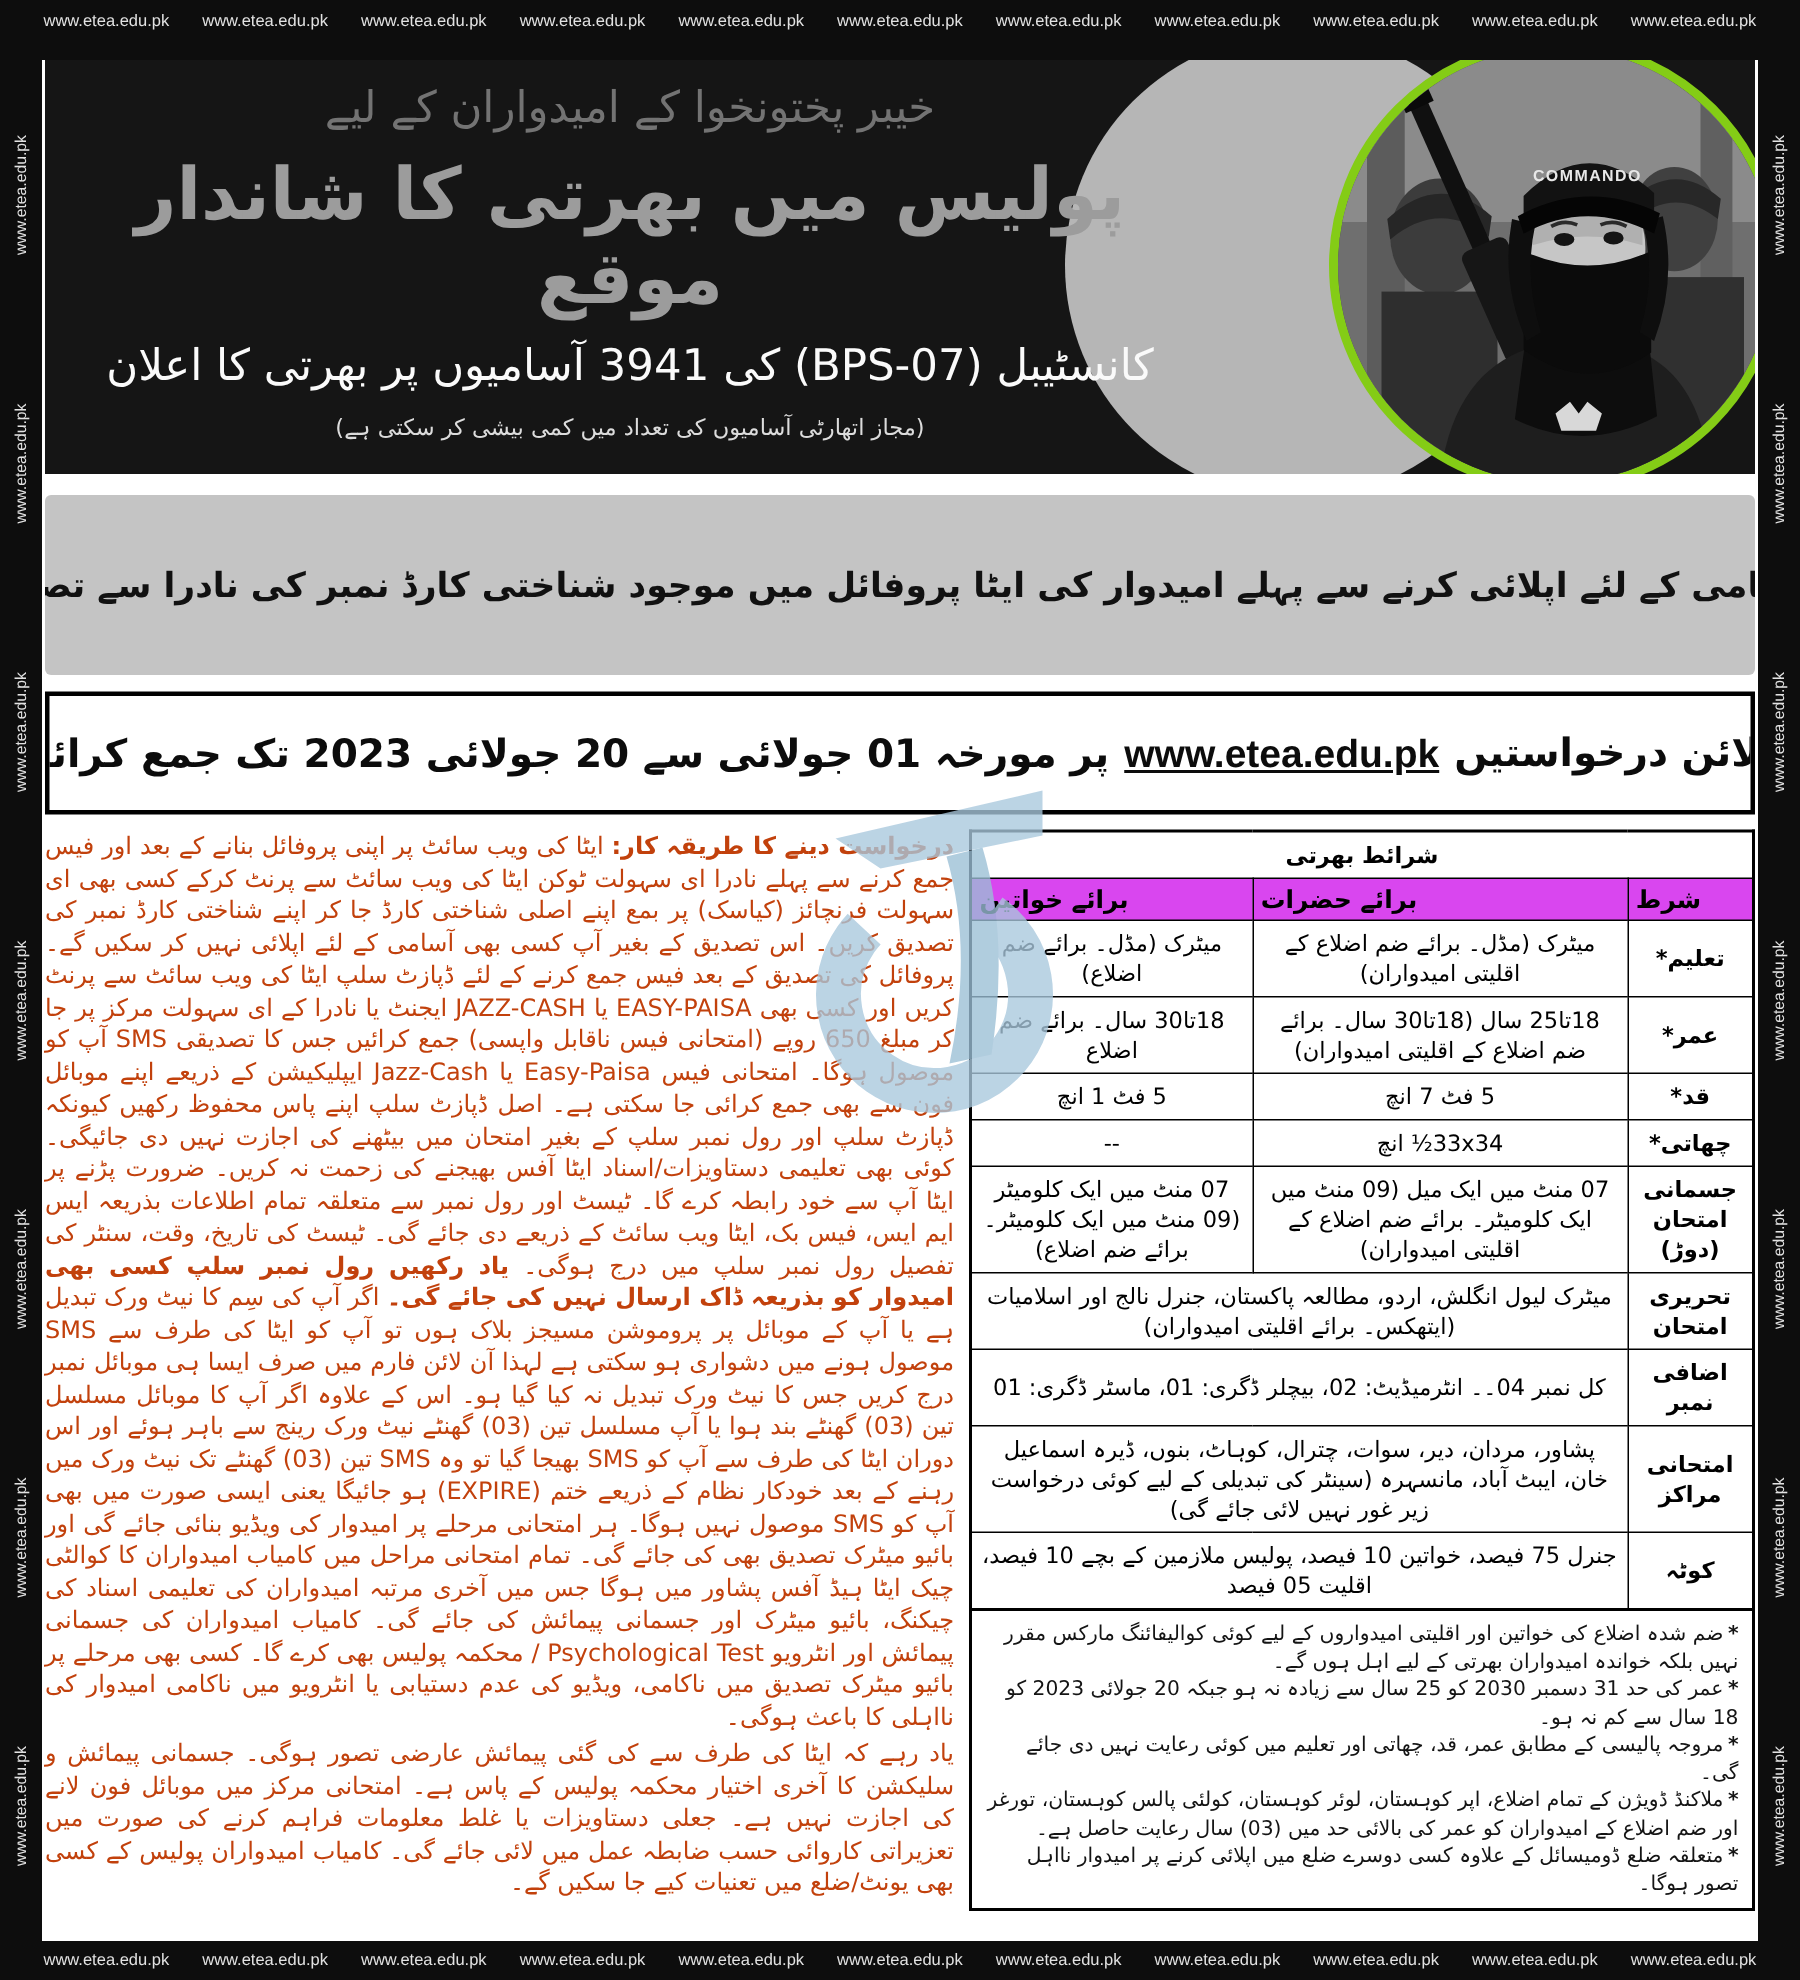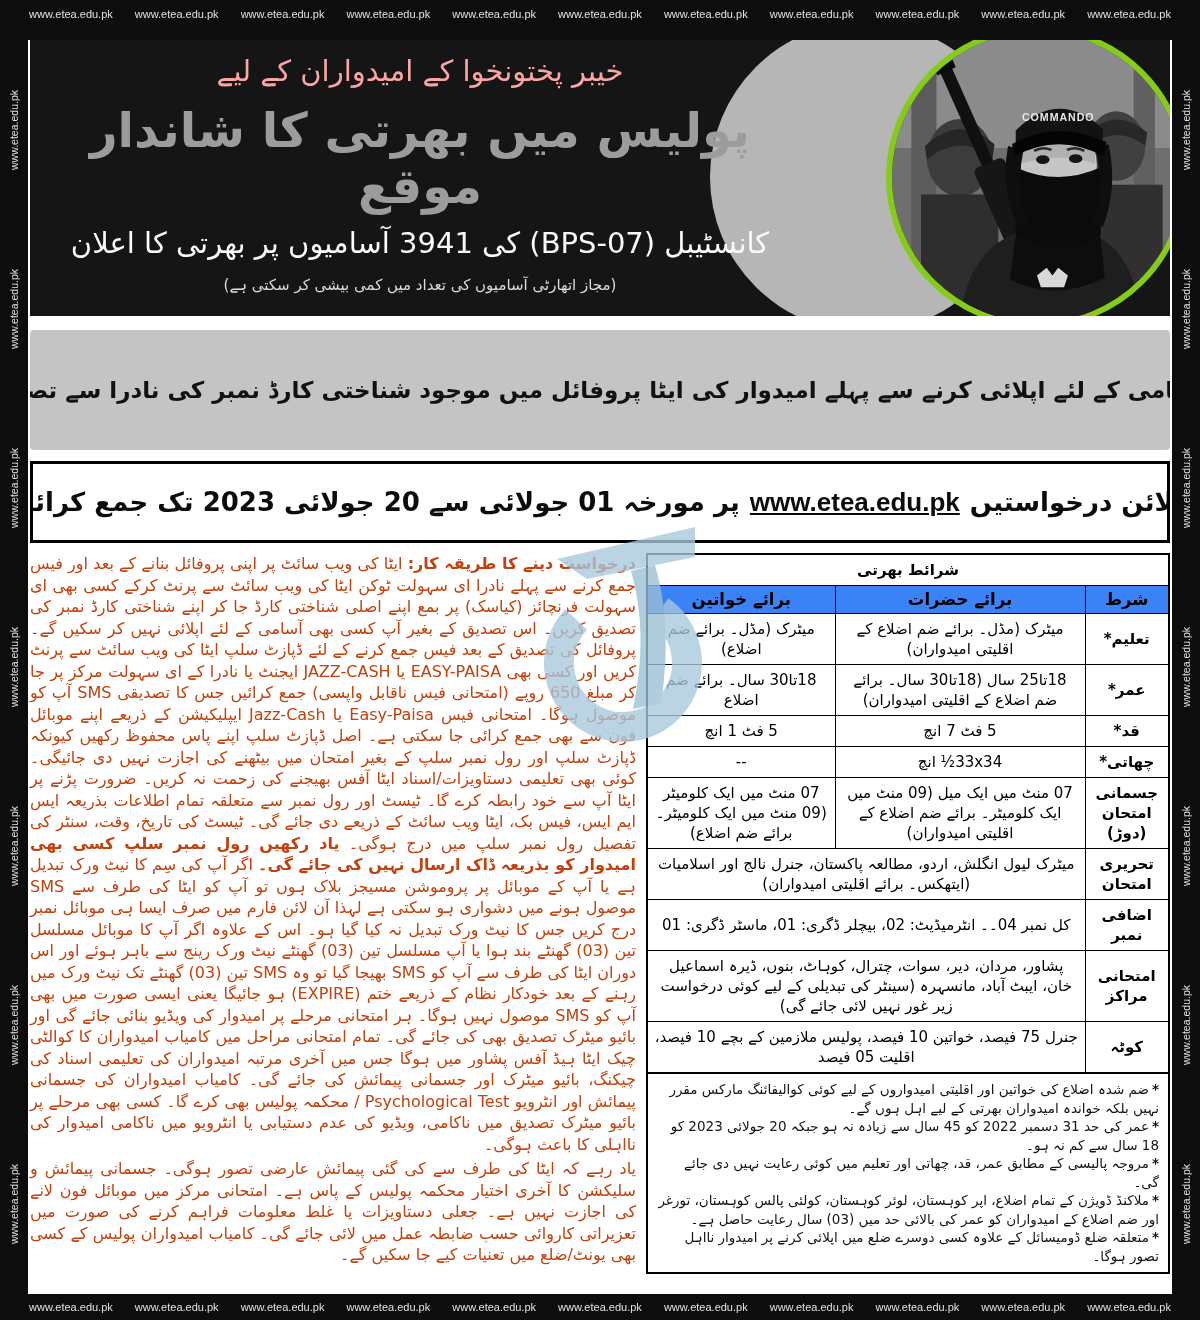--- a/index.html
+++ b/index.html
@@ -20,21 +20,21 @@
   .strip-side span { writing-mode: vertical-rl; transform: rotate(180deg); color:#e2e2e2; font-size:10.5px; font-family:"Liberation Sans", sans-serif; }
   
   .inner { position:absolute; top:40px; left:30px; right:30px; bottom:26px; background:#fff; }
   
   .header { position:relative; height:276px; background:#151515; overflow:hidden; }
   .photo-zone { position:absolute; right:0; top:0; width:370px; height:100%; }
   .crescent { position:absolute; right:150px; top:-18px; width:310px; height:310px; border-radius:50%; background:#b6b6b6; }
   .photo-circle { position:absolute; right:-18px; top:-14px; width:302px; height:302px; border-radius:50%; border:6px solid #84cc16; background:#4b4b4b; overflow:hidden; }
   .photo-circle svg { width:100%; height:100%; display:block; }
   .header-text { position:absolute; left:30px; right:390px; top:14px; text-align:center; direction:rtl; color:#fff; }
-  .h-line1 { font-size:29px; color:#fca5a5; letter-spacing:0.5px; }
+  .h-line1 { font-size:29px; color:#737373; letter-spacing:0.5px; }
   .h-line2 { font-size:48px; font-weight:bold; color:#9c9c9c; margin-top:14px; }
   .h-line3 { font-size:29px; color:#fafafa; margin-top:12px; }
   .h-line4 { font-size:15px; color:#dcdcdc; margin-top:16px; }
   
   .notice-band { margin:14px 0 0; height:120px; background:#c4c4c4; border-radius:4px;
     display:flex; align-items:center; justify-content:center; direction:rtl;
     font-weight:bold; color:#111; font-size:23px; white-space:nowrap; overflow:hidden; padding:0 12px; }
   
   .online-box { margin:11px 0 0; height:82px; border:3px solid #000; display:flex; align-items:center; justify-content:center;
     direction:rtl; gap:10px; font-size:26px; font-weight:bold; color:#0c0c0c; white-space:nowrap; overflow:hidden; }
@@ -42,21 +42,21 @@
   
   .main { position:relative; display:flex; gap:10px; margin-top:10px; align-items:flex-start; }
   .left-col { width:606px; direction:rtl; text-align:justify; color:#c2410c; font-size:16px; line-height:21.5px; }
   .left-col p + p { margin-top:3px; }
   .bold { font-weight:bold; }
   .right-col { flex:1; }
   table.req { width:100%; border-collapse:collapse; direction:rtl; }
   table.req, table.req td, table.req th { border:1.6px solid #000; }
   table.req { border-width:2.5px; }
   .t-title { background:#cbcbcb; font-weight:bold; font-size:21px; text-align:center; padding:5px 4px; }
-  table.req th { font-size:16.5px; font-weight:bold; padding:4px 5px; text-align:center; background:#3b82f6; }
+  table.req th { font-size:16.5px; font-weight:bold; padding:4px 5px; text-align:left; background:#d946ef; }
   table.req td { font-size:15px; line-height:20px; padding:5px 6px; text-align:center; vertical-align:middle; background:#fff; }
   td.rlabel { font-weight:bold; font-size:15.5px; }
   .footnotes { border:2px solid #000; margin-top:-2px; padding:6px 9px 7px; direction:rtl; font-size:13.5px; line-height:18.5px; color:#141414; text-align:right; }
   .footnotes .fn { display:block; }
   .fn-star { font-weight:bold; margin-left:3px; }
   
   .watermark { position:absolute; left:505px; top:-40px; width:250px; height:250px; opacity:0.78; z-index:3; pointer-events:none; }
 </style>
 </head>
 <body>
@@ -246,21 +246,21 @@
           </tr>
           <tr>
             <td class="rlabel">کوٹہ</td>
             <td colspan="2">جنرل 75 فیصد، خواتین 10 فیصد، پولیس ملازمین کے بچے 10 فیصد، اقلیت 05 فیصد</td>
           </tr>
         </tbody>
           </table>
 
         <div class="footnotes">
           <span class="fn"><span class="fn-star">*</span><span>ضم شدہ اضلاع کی خواتین اور اقلیتی امیدواروں کے لیے کوئی کوالیفائنگ مارکس مقرر نہیں بلکہ خواندہ امیدواران بھرتی کے لیے اہل ہوں گے۔</span></span>
-          <span class="fn"><span class="fn-star">*</span><span>عمر کی حد 31 دسمبر 2022 کو 45 سال سے زیادہ نہ ہو جبکہ 20 جولائی 2023 کو 18 سال سے کم نہ ہو۔</span></span>
+          <span class="fn"><span class="fn-star">*</span><span>عمر کی حد 31 دسمبر 2030 کو 25 سال سے زیادہ نہ ہو جبکہ 20 جولائی 2023 کو 18 سال سے کم نہ ہو۔</span></span>
           <span class="fn"><span class="fn-star">*</span><span>مروجہ پالیسی کے مطابق عمر، قد، چھاتی اور تعلیم میں کوئی رعایت نہیں دی جائے گی۔</span></span>
           <span class="fn"><span class="fn-star">*</span><span>ملاکنڈ ڈویژن کے تمام اضلاع، اپر کوہستان، لوئر کوہستان، کولئی پالس کوہستان، تورغر اور ضم اضلاع کے امیدواران کو عمر کی بالائی حد میں (03) سال رعایت حاصل ہے۔</span></span>
           <span class="fn"><span class="fn-star">*</span><span>متعلقہ ضلع ڈومیسائل کے علاوہ کسی دوسرے ضلع میں اپلائی کرنے پر امیدوار نااہل تصور ہوگا۔</span></span>
         </div>
       </div>
     </div>
 
   </div>
 </div>
 

